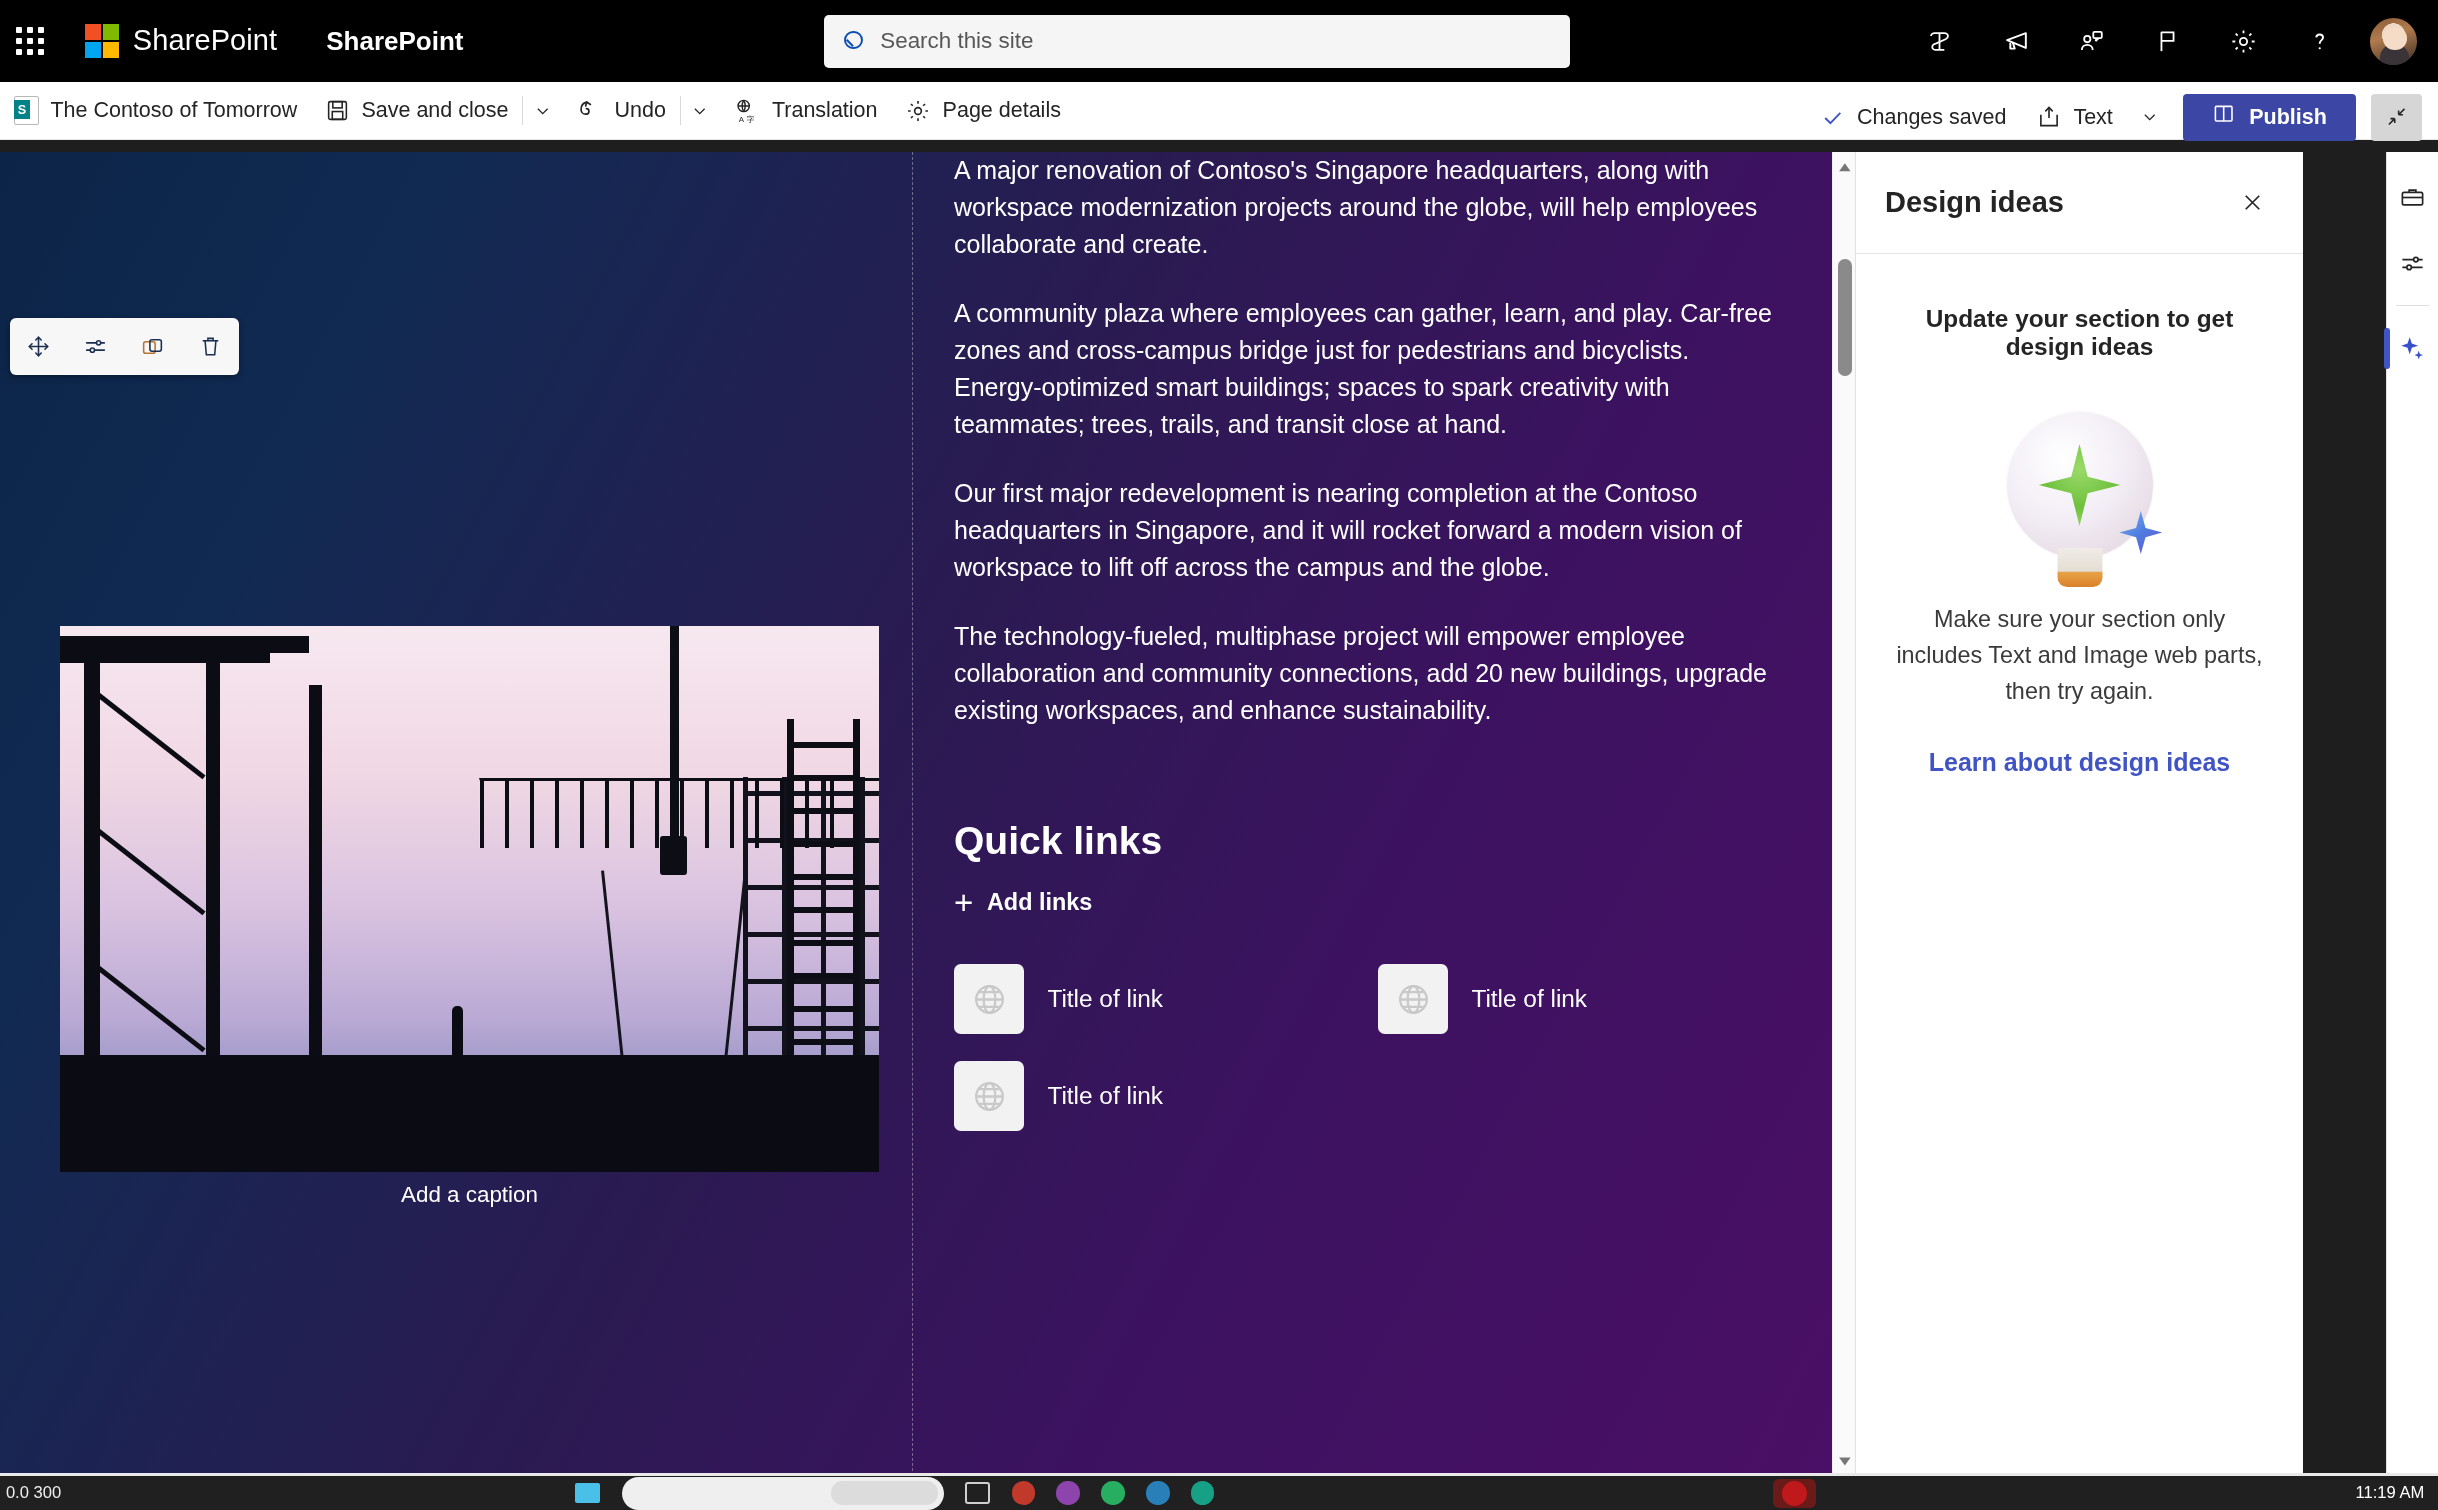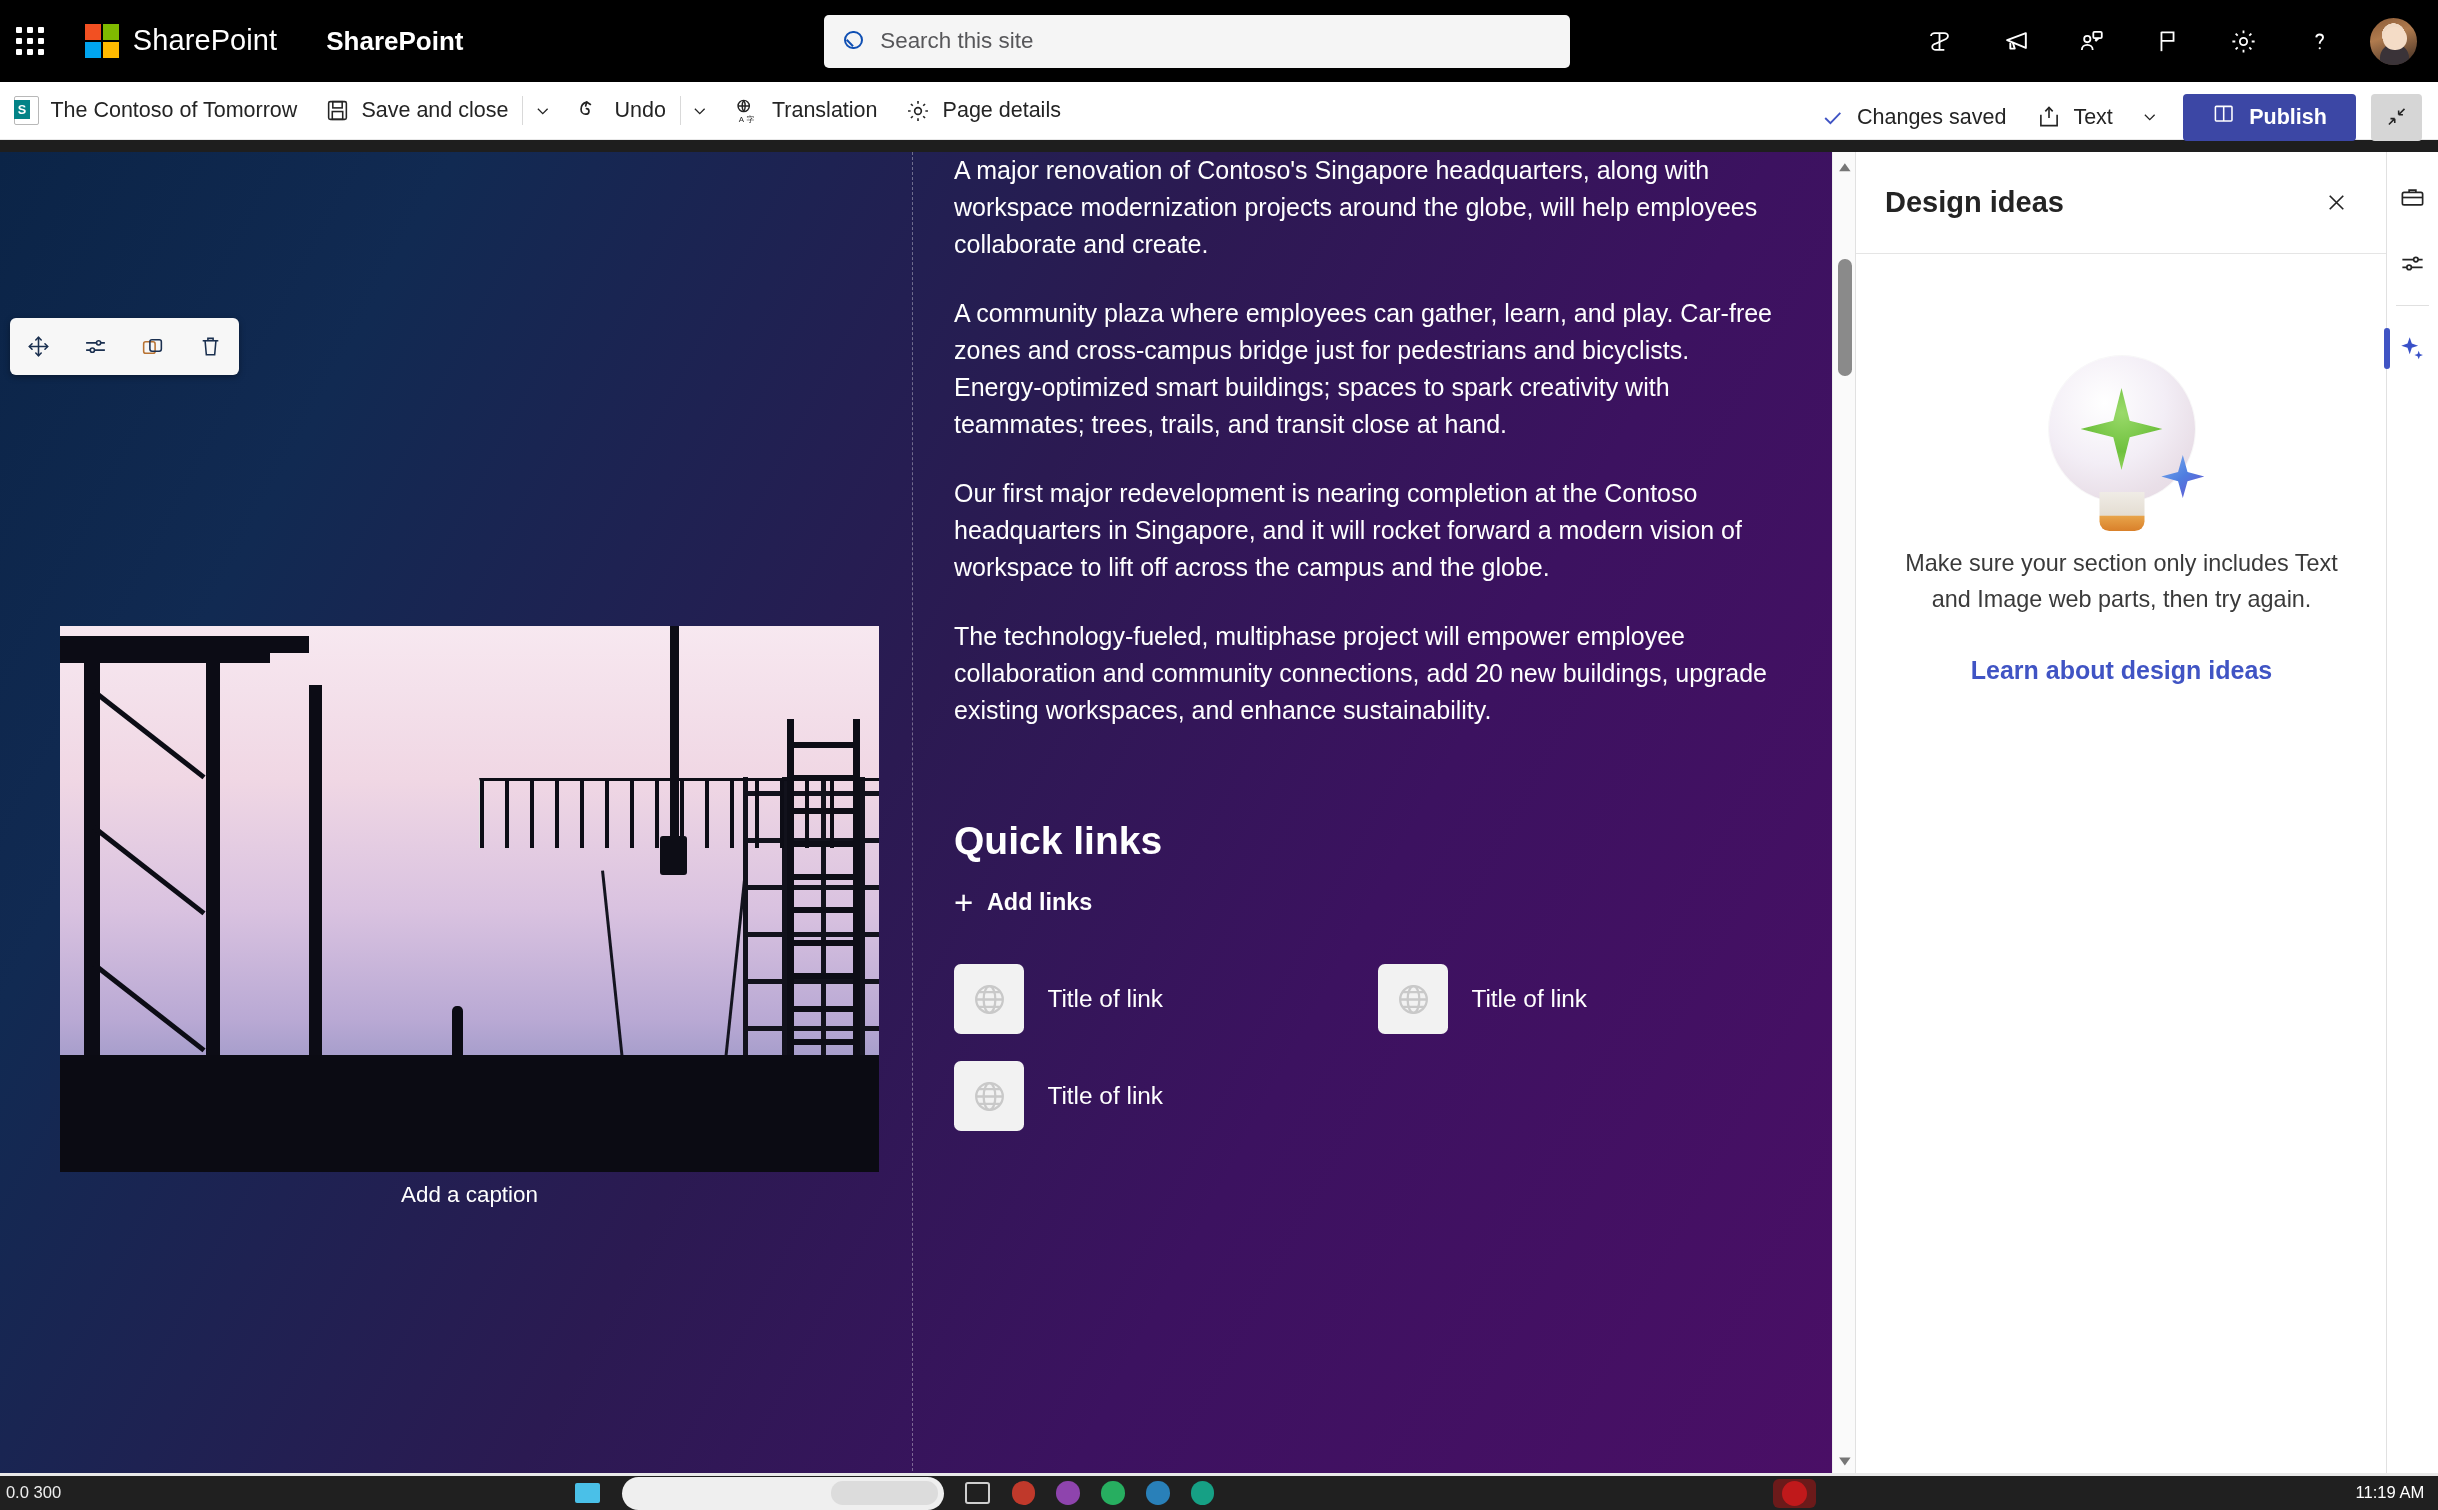--- a/index.html
+++ b/index.html
@@ -177,21 +177,21 @@
   .cscroll{
     position:absolute; left:1832px; top:152px; width:23.4px; height:1324px; background:#fafafa;
     border-left:1px solid #eee; cursor:pointer;
   }
   .cscroll .arr{ position:absolute; left:0; width:23.4px; height:23.4px; display:flex; align-items:center; justify-content:center; cursor:pointer;}
   .cscroll .arr.up{top:3.9px;} .cscroll .arr.dn{bottom:3.9px;}
   .cscroll .thumb{ position:absolute; left:4.9px; top:107px; width:13.7px; height:117px; background:#8a8a8a; border-radius:6.8px; cursor:grab;}
 
   
   .panel{
-    position:absolute; left:1855px; top:152px; width:532px; height:1324px; background:#fff;
+    position:absolute; left:1855px; top:152px; width:448px; height:1324px; background:#fff;
     border-left:1px solid #e1e1e1;
   }
   .panel-head{
     height:102px; display:flex; align-items:center; justify-content:space-between;
     padding:0 29px; border-bottom:1px solid #e5e5e5;
   }
   .panel-title{ font-size:29px; font-weight:700; color:#242424;}
   .panel-close{ width:43px;height:43px;display:flex;align-items:center;justify-content:center;cursor:pointer;border-radius:3.9px;}
   .panel-body{ padding: 51px 39px; text-align:center;}
   .panel-lead{ font-size:24.4px; font-weight:700; color:#242424;}
@@ -550,20 +550,21 @@
 <div class="panel">
   <div class="panel-head">
     <span class="panel-title">Design ideas</span>
     <div class="panel-close">
       <svg width="25" height="25" viewBox="0 0 24 24" fill="none" stroke="#242424" stroke-width="1.6">
         <path d="M5.5 5.5 18.5 18.5M18.5 5.5 5.5 18.5"></path>
       </svg>
     </div>
   </div>
   <div class="panel-body">
+    <div class="panel-lead">Update your section to get design ideas</div>
     <div class="bulb">
       <div class="star-g"></div>
         <div class="star-b"></div>
         <div class="base"></div>
     </div>
     <div class="panel-sub">Make sure your section only includes Text and Image web parts, then try again.</div>
     <span class="panel-link">Learn about design ideas</span>
   </div>
 </div>
 

